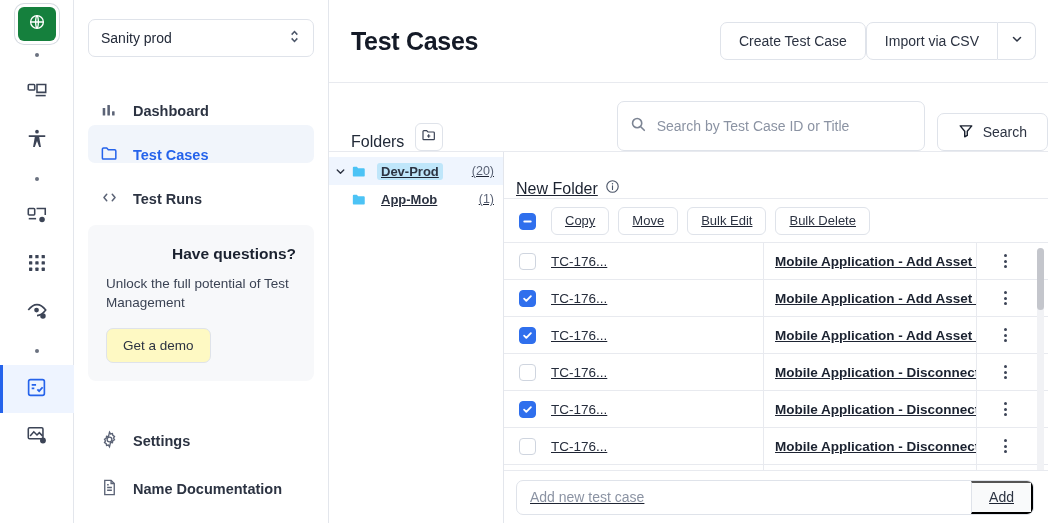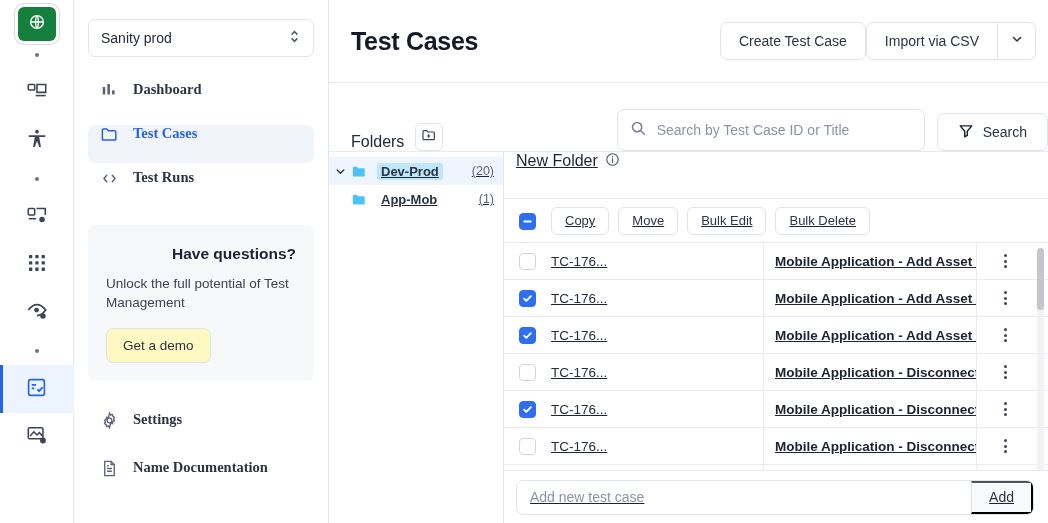--- a/index.html
+++ b/index.html
@@ -48,23 +48,23 @@
   }
   .project-select {
     margin-top: 19px; height: 38px;
     border: 1px solid #dfe3ea; border-radius: 7px;
     display: flex; align-items: center; padding: 0 12px;
     font-size: 14px; color: #232a39; cursor: pointer; background:#fff;
   }
   .project-select .lbl { flex: 1; }
   .nav-list { margin-top: 24px; }
   .nav-item {
-    height: 38px; display: flex; align-items: flex-start; gap: 14px;
+    height: 38px; display: flex; align-items: flex-end; gap: 14px;
     padding: 0 11px; border-radius: 7px; margin-bottom: 6px;
-    font-size: 14.5px; font-weight: 700; color: #2c3342; cursor: pointer; font-family: Liberation Serif, serif;
+    font-size: 14.5px; font-weight: 700; color: #2c3342; cursor: pointer;
   }
   .nav-item .ni { width: 20px; display:flex; align-items:center; justify-content:center; flex:0 0 20px;}
   .nav-item.active { background: #f1f5fb; color: #2563eb; }
 
   .promo {
     margin-top: 18px; background: #f7f8fa; border-radius: 8px;
     padding: 20px 18px 18px 18px;
   }
   .promo h3 { font-size: 15.5px; font-weight: 700; color: #1b2230; margin-bottom: 11px; text-align: right; }
   .promo p { font-size: 13.5px; line-height: 1.42; color: #3b4354; margin-bottom: 16px; }
@@ -100,21 +100,21 @@
     padding: 0 0 0 22px;
   }
   .folders-label { font-size: 16px; color: #222a38; }
   .newfolder-btn {
     width: 28px; height: 28px; margin-left: 11px;
     border: 1px solid #dfe3ea; border-radius: 6px; background:#fff;
     display:flex; align-items:center; justify-content:center; cursor:pointer;
   }
   .sub-spacer { flex: 1; }
   .search {
-    width: 308px; height: 42px; border: 1px solid #dfe3ea; border-radius: 7px;
+    width: 308px; height: 50px; border: 1px solid #dfe3ea; border-radius: 7px;
     display: flex; align-items: center; padding: 0 12px; gap: 10px; background:#fff;
   }
   .search input {
     border: none; outline: none; font-family: inherit; font-size: 14px;
     color: #222a38; width: 100%; background: transparent;
   }
   .search input::placeholder { color: #8b93a3; }
   .filter-btn { margin-left: 12px; gap: 9px; padding: 0 20px; }
 
   
@@ -127,21 +127,21 @@
   .tree-row.selected { background: #eff5fe; }
   .tree-row .chev { width: 22px; display:flex; align-items:center; justify-content:center; flex:0 0 22px;}
   .tree-row .fico { width: 20px; flex:0 0 20px; display:flex; align-items:center; }
   .tree-row .tname { margin-left: 6px; padding: 1px 4px; border-radius: 3px; }
   .tree-row.selected .tname { background: #bfe6fa; }
   .tree-row .cnt { margin-left: auto; font-size: 12.5px; color: #5b6376; font-weight: 400; }
   .tree-row.child { padding-left: 22px; }
 
   .table-wrap { flex: 1; min-width: 0; display: flex; flex-direction: column; position: relative; }
   .tbl-title {
-    height: 46px; flex: 0 0 46px; display: flex; align-items: flex-start; gap: 7px;
+    height: 46px; flex: 0 0 46px; display: flex; align-items: flex-end; gap: 7px;
     padding-left: 12px; font-size: 16px; color: #1b2230;
   }
   .tbl-scroll { flex: 1; min-height: 0; position: relative; overflow: hidden; }
   .tbl { width: 100%; border-collapse: collapse; table-layout: fixed; }
   .tbl tr { border-top: 1px solid #e8eaef; }
   .tbl td { height: 37px; vertical-align: middle; }
   .c-check { width: 47px; text-align: center; }
   .c-id    { width: 110px; font-size: 13.5px; color: #262d3c; }
   .c-title { font-size: 13.5px; font-weight: 700; color: #1b2230;
              border-left: 1px solid #e8eaef; padding-left: 11px;

